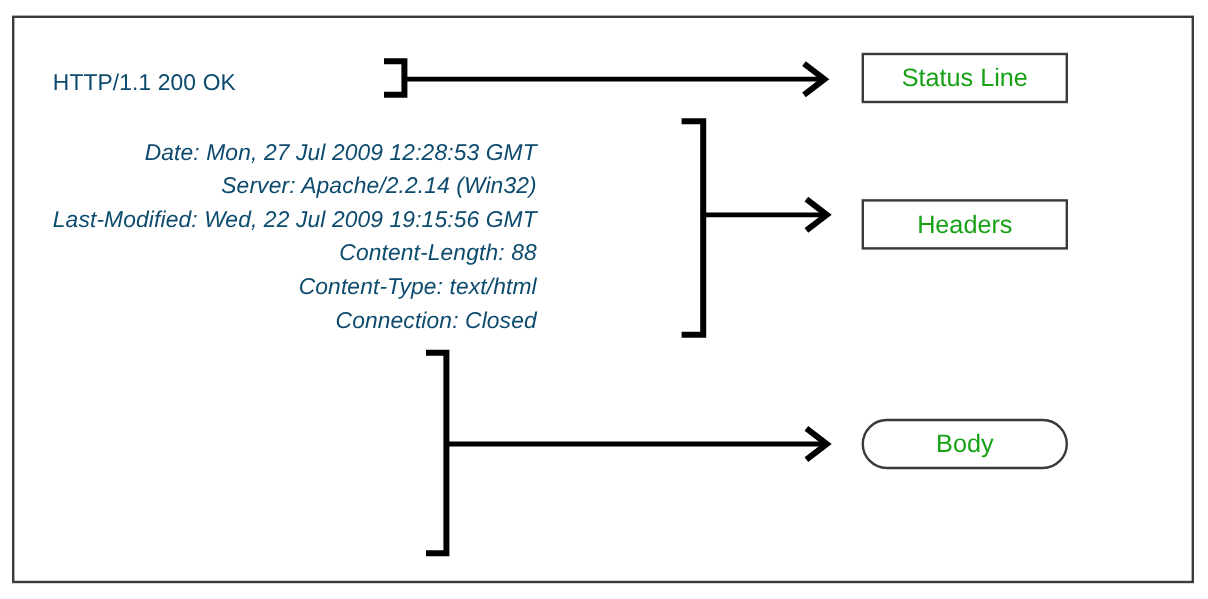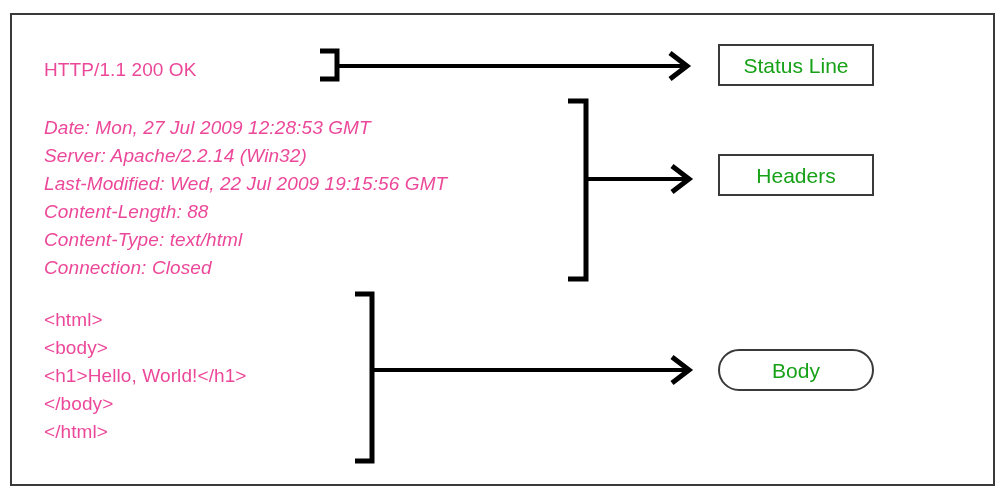--- a/index.html
+++ b/index.html
@@ -24,60 +24,61 @@
     left: 10px;
     top: 13px;
     width: 985px;
     height: 473px;
     border: 2px solid #3a3a3a;
     box-sizing: border-box;
     background: #ffffff;
   }
   .code-text {
     position: absolute;
-    color: #ec4899;
+    color: #0c4a6e;
     font-family: "Liberation Sans", sans-serif;
     font-size: 19px;
     line-height: 28px;
     white-space: pre;
     letter-spacing: 0.1px;
+    text-align: right;
   }
   #status-line-text {
     left: 44px;
     top: 56px;
   }
   #headers-text {
     left: 44px;
     top: 114px;
     font-style: italic;
   }
   #body-text {
     left: 44px;
     top: 306px;
   }
   .label-box {
     position: absolute;
     left: 718px;
-    width: 156px;
+    width: 172px;
     height: 42px;
     border: 2px solid #3a3a3a;
     box-sizing: border-box;
     background: #ffffff;
     display: flex;
     align-items: center;
     justify-content: center;
   }
   .label-box span {
     color: #17a117;
     font-family: "Liberation Sans", sans-serif;
     font-size: 21px;
     line-height: 1;
   }
   #box-status-line { top: 44px; }
-  #box-headers    { top: 154px; text-align: center; }
+  #box-headers    { top: 166px; text-align: center; }
   #box-body       { top: 349px; border-radius: 21px; }
   #connectors {
     position: absolute;
     left: 0;
     top: 0;
     width: 1007px;
     height: 499px;
     pointer-events: none;
   }
 </style>
@@ -90,25 +91,20 @@
 
   <div class="code-text" id="status-line-text">HTTP/1.1 200 OK</div>
 
   <div class="code-text" id="headers-text">Date: Mon, 27 Jul 2009 12:28:53 GMT
 Server: Apache/2.2.14 (Win32)
 Last-Modified: Wed, 22 Jul 2009 19:15:56 GMT
 Content-Length: 88
 Content-Type: text/html
 Connection: Closed</div>
 
-  <div class="code-text" id="body-text">&lt;html&gt;
-&lt;body&gt;
-&lt;h1&gt;Hello, World!&lt;/h1&gt;
-&lt;/body&gt;
-&lt;/html&gt;</div>
 
   <div class="label-box" id="box-status-line">
     <span>Status Line</span>
   </div>
 
   <div class="label-box" id="box-headers">
     <span>Headers</span>
   </div>
 
   <div class="label-box" id="box-body">

